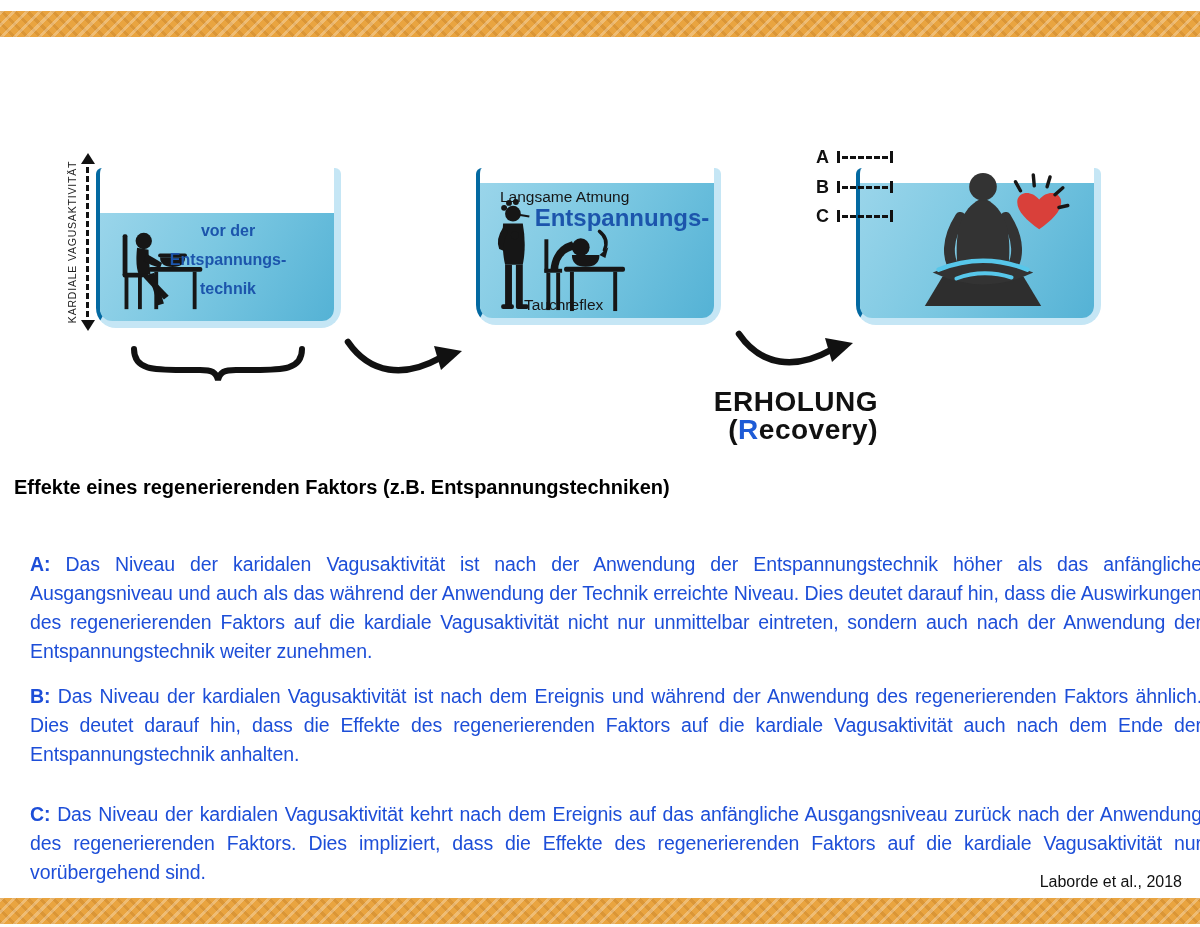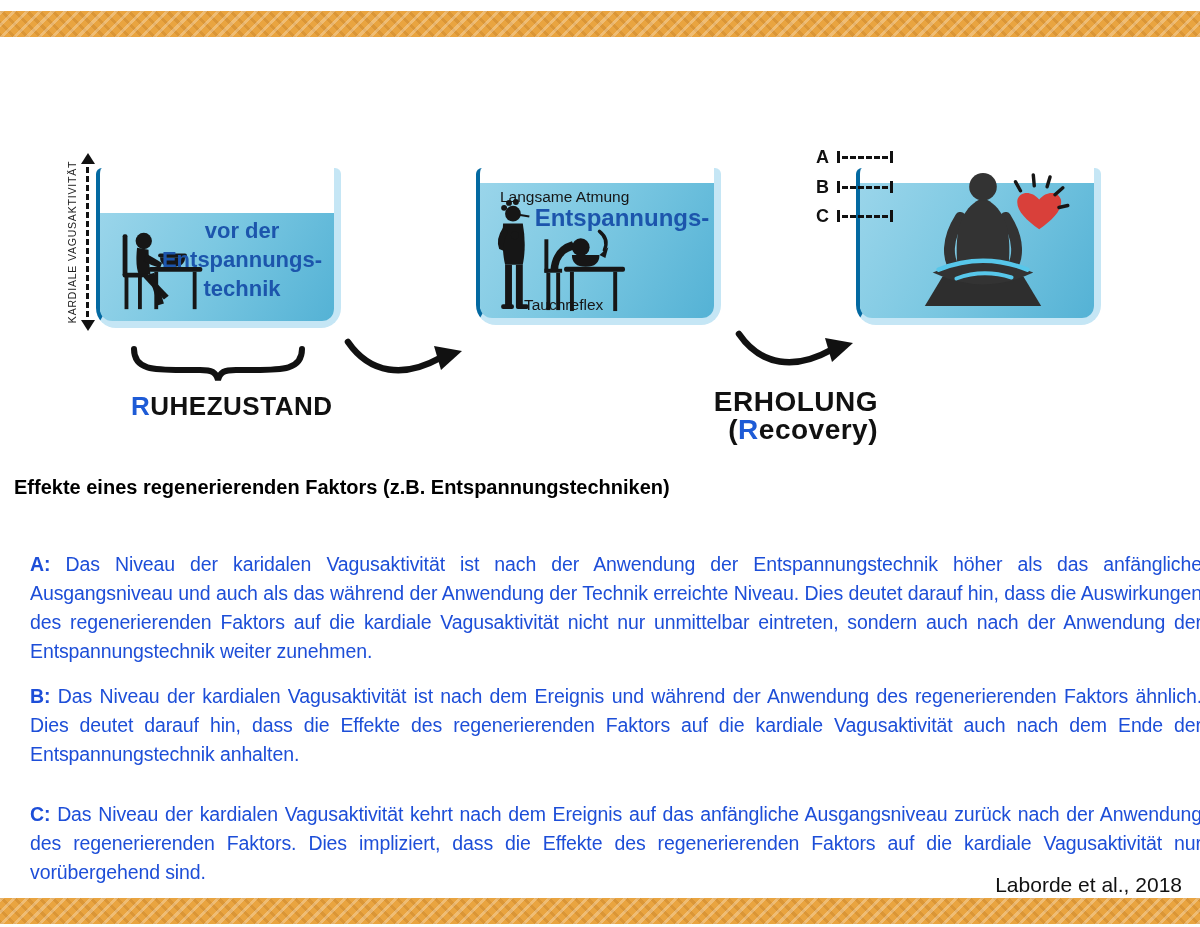--- a/index.html
+++ b/index.html
@@ -25,21 +25,21 @@
   .vessel{position:absolute;border-left:4px solid #0369a1;border-right:7px solid #C5E6F5;
           border-bottom:7px solid #C5E6F5;border-radius:6px 6px 20px 20px;background:#fff;}
   .water{position:absolute;left:0;right:0;bottom:0;border-radius:0 0 12px 12px;
          background:linear-gradient(120deg,#9AD5EA 0%,#7CC8E2 45%,#54B2D5 100%);}
   .v1{left:96px;top:168px;width:234px;height:153px;}
   .v2{left:476px;top:168px;width:234px;height:150px;}
   .v3{left:856px;top:168px;width:234px;height:150px;}
   .w1{height:108px;} .w2{height:135px;} .w3{height:135px;}
 
   .vtext{position:absolute;color:#1C55AC;font-weight:700;text-align:center;}
-  .t1{right:2px;top:48px;width:180px;font-size:22px;line-height:29px;}
+  .t1{right:16px;top:48px;width:180px;font-size:16px;line-height:29px;}
   .t2{right:4px;top:34px;width:176px;font-size:24px;line-height:31px;}
   .note{position:absolute;color:#161616;font-size:15.5px;font-weight:500;}
   .note-top{left:20px;top:20px;} .note-bottom{left:44px;bottom:4px;}
 
   .fig{position:absolute;}
   .fig1{left:14px;bottom:8px;} .fig2{left:4px;bottom:4px;} .fig3{left:34px;bottom:6px;}
 
   
   .marker{position:absolute;left:816px;display:flex;align-items:center;gap:8px;height:22px;}
   .mlabel{font-weight:700;font-size:18px;color:#111;}
@@ -56,21 +56,21 @@
   .erhol{left:713px;top:388px;width:165px;text-align:right;font-size:28px;line-height:28px;}
 
   .glyph{position:absolute;}
 
   
   .heading{position:absolute;left:14px;top:476px;font-size:20px;font-weight:700;color:#000;}
   .para{position:absolute;left:14px;width:1172px;font-size:19.5px;line-height:29px;
         text-align:justify;color:#1d4ed8;letter-spacing:-.1px;margin-left:16px;}
   .para b{font-weight:700;}
   .pA{top:530px;} .pB{top:662px;} .pC{top:780px;}
-  .citation{position:absolute;right:18px;top:873px;font-size:21px;color:#111;text-align:center;}
+  .citation{position:absolute;right:18px;top:873px;font-size:16px;color:#111;text-align:center;}
 </style>
 </head>
 <body>
 
 <div class="page">
 
   <div class="bar top"></div>
 
   <div class="axis-line"></div>
   <div class="axis-label">KARDIALE VAGUSAKTIVITÄT</div>
@@ -191,21 +191,20 @@
   </svg>
   <svg class="glyph" style="left:342px;top:334px;" width="126" height="48" viewBox="0 0 126 48">
     <path d="M6 8 C28 40 62 44 98 24" stroke="#111" stroke-width="6.5" fill="none" stroke-linecap="round"></path>
     <polygon points="92,12 120,17 99,36" fill="#111"></polygon>
   </svg>
   <svg class="glyph" style="left:733px;top:326px;" width="126" height="48" viewBox="0 0 126 48">
     <path d="M6 8 C28 40 62 44 98 24" stroke="#111" stroke-width="6.5" fill="none" stroke-linecap="round"></path>
     <polygon points="92,12 120,17 99,36" fill="#111"></polygon>
   </svg>
 
-  <div class="stage ruhe"><span class="blue">R</span><span>UHEZUSTAND</span></div>
   <div class="stage erhol">
     <div>ERHOLUNG</div>
     <div><span>(</span><span class="blue">R</span><span>ecovery)</span></div>
   </div>
 
   <div class="heading">Effekte eines regenerierenden Faktors (z.B. Entspannungstechniken)</div>
 
   <p class="para pA"><b>A:</b> <span>Das Niveau der karidalen Vagusaktivität ist nach der Anwendung der Entspannungstechnik höher als das anfängliche Ausgangsniveau und auch als das während der Anwendung der Technik erreichte Niveau.  Dies deutet darauf hin, dass die Auswirkungen des regenerierenden Faktors auf die kardiale Vagusaktivität nicht nur unmittelbar eintreten, sondern auch nach der Anwendung der Entspannungstechnik weiter zunehmen.</span></p>
   <p class="para pB"><b>B:</b> <span>Das Niveau der kardialen Vagusaktivität ist nach dem Ereignis und während der Anwendung des regenerierenden Faktors ähnlich. Dies deutet darauf hin, dass die Effekte des regenerierenden Faktors auf die kardiale Vagusaktivität auch nach dem Ende der Entspannungstechnik anhalten.</span></p>
   <p class="para pC"><b>C:</b> <span>Das Niveau der kardialen Vagusaktivität kehrt nach dem Ereignis auf das anfängliche Ausgangsniveau zurück nach der Anwendung des regenerierenden Faktors. Dies impliziert, dass die Effekte des regenerierenden Faktors auf die kardiale Vagusaktivität nur vorübergehend sind.</span></p>

